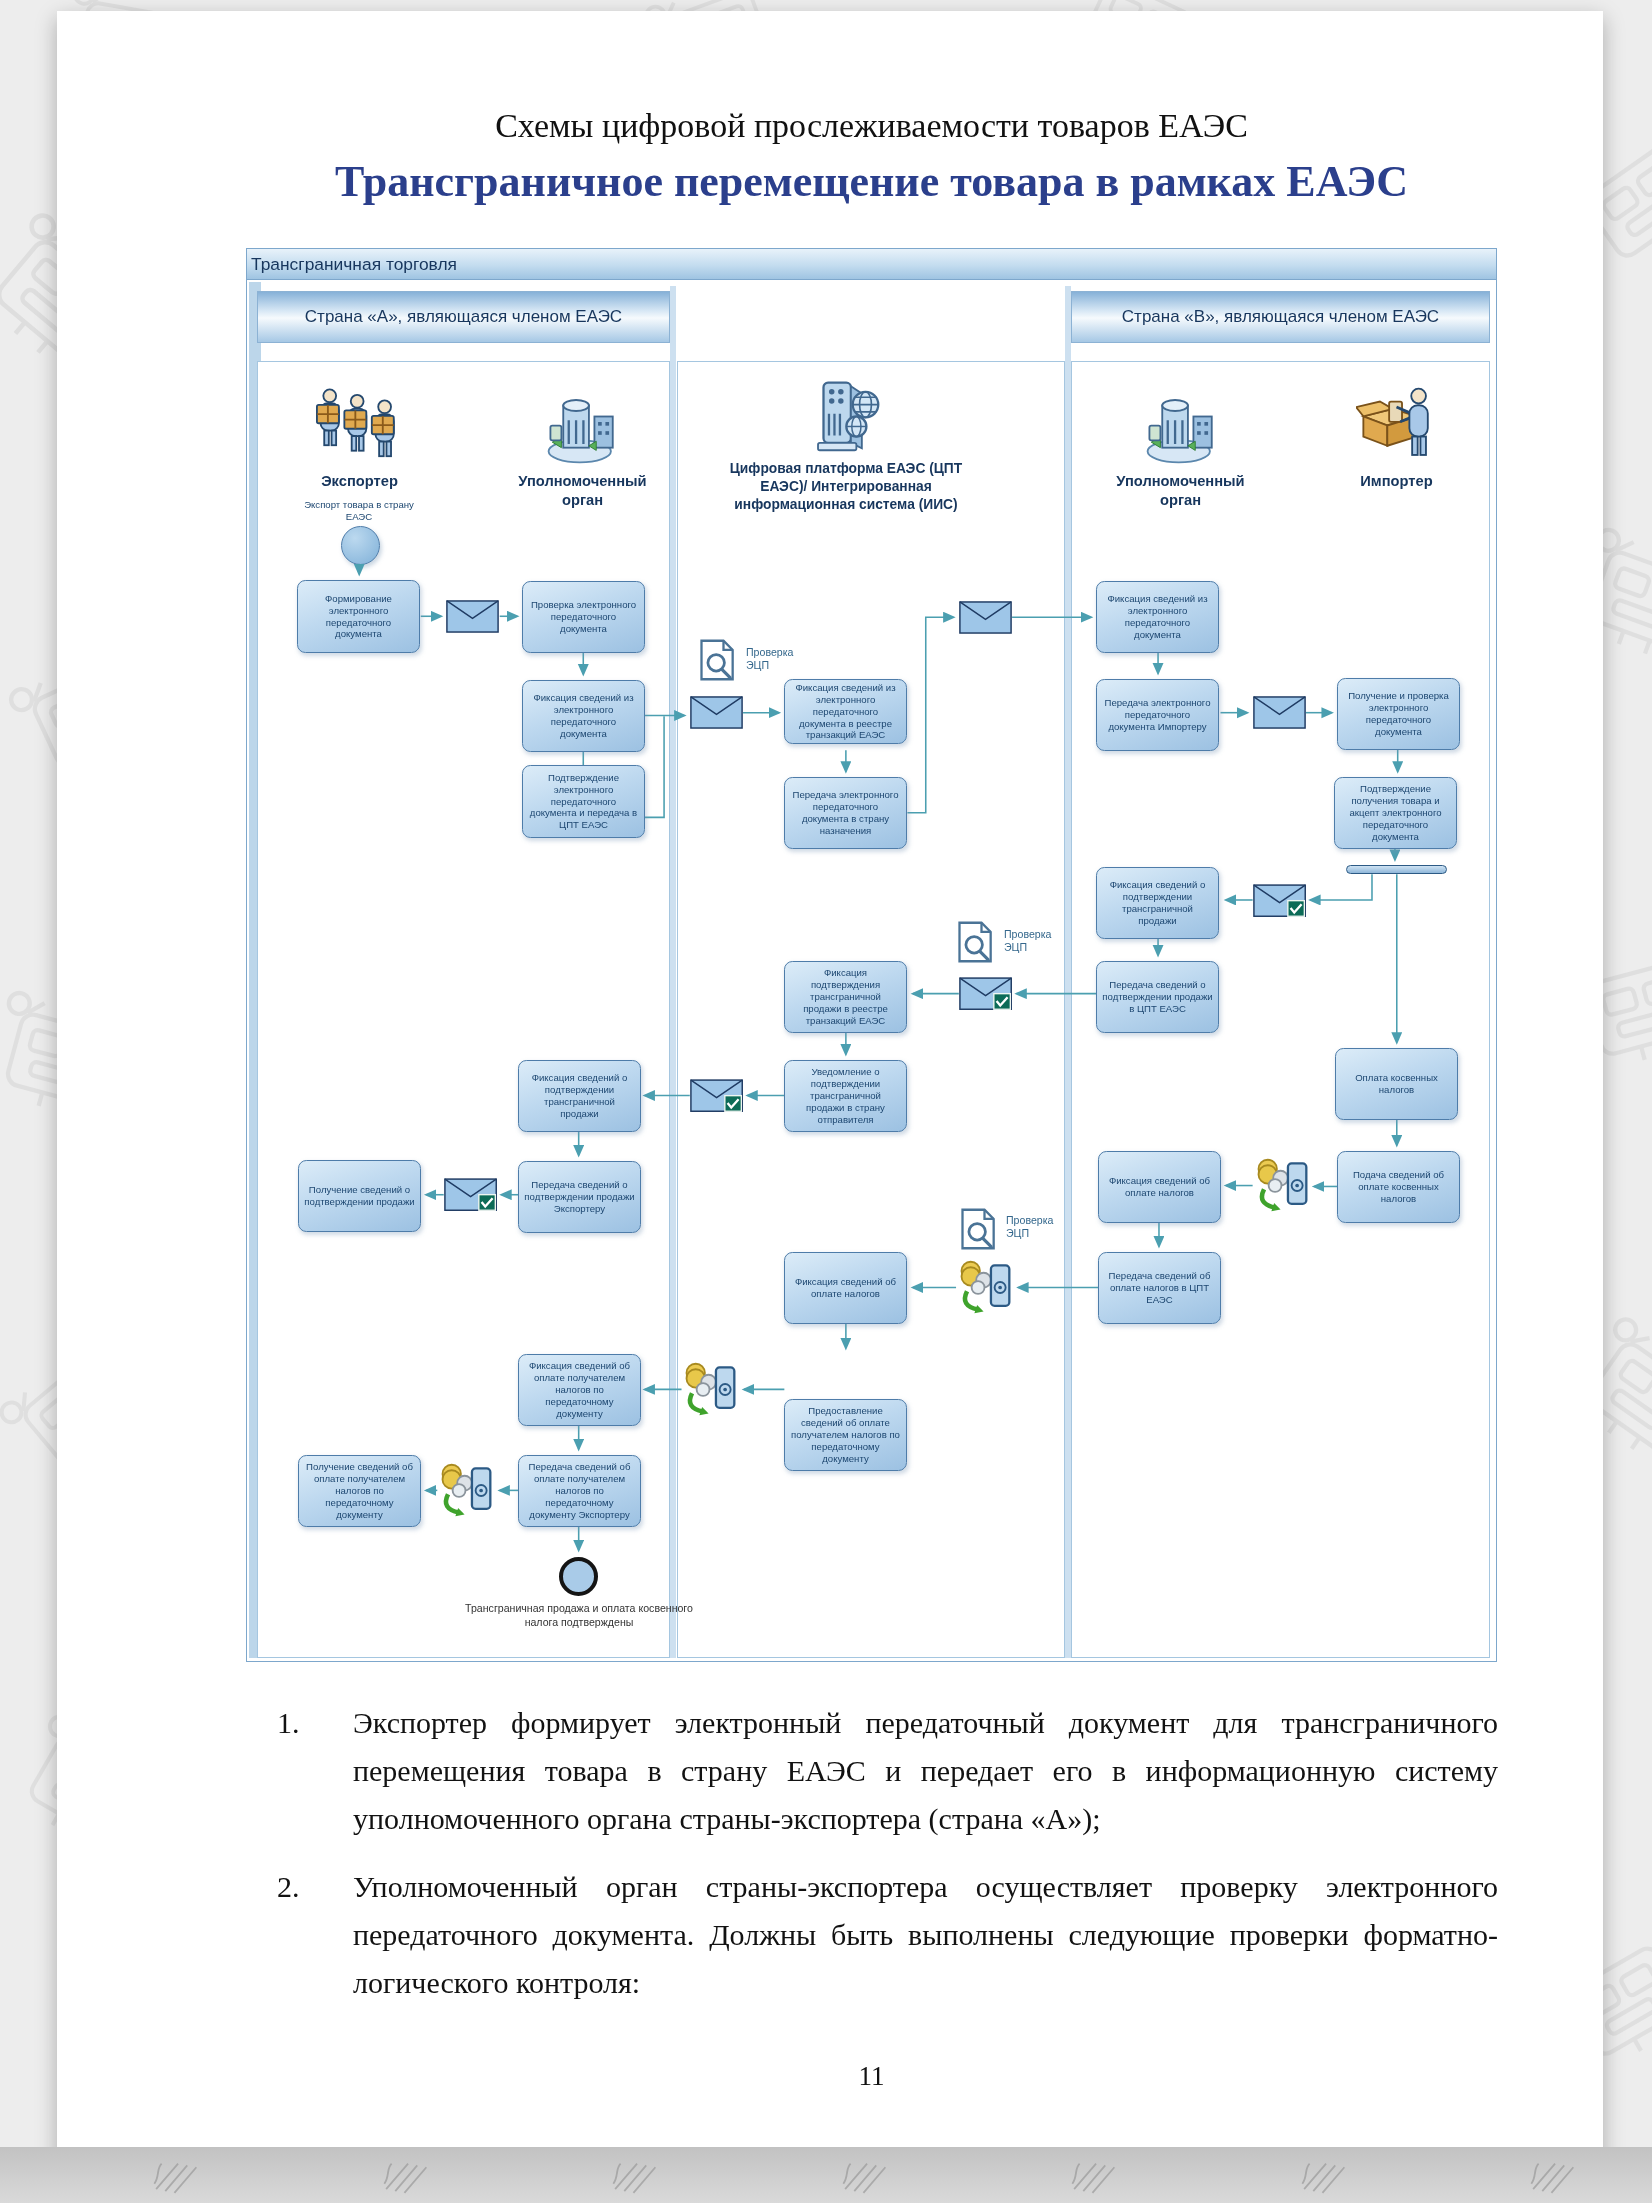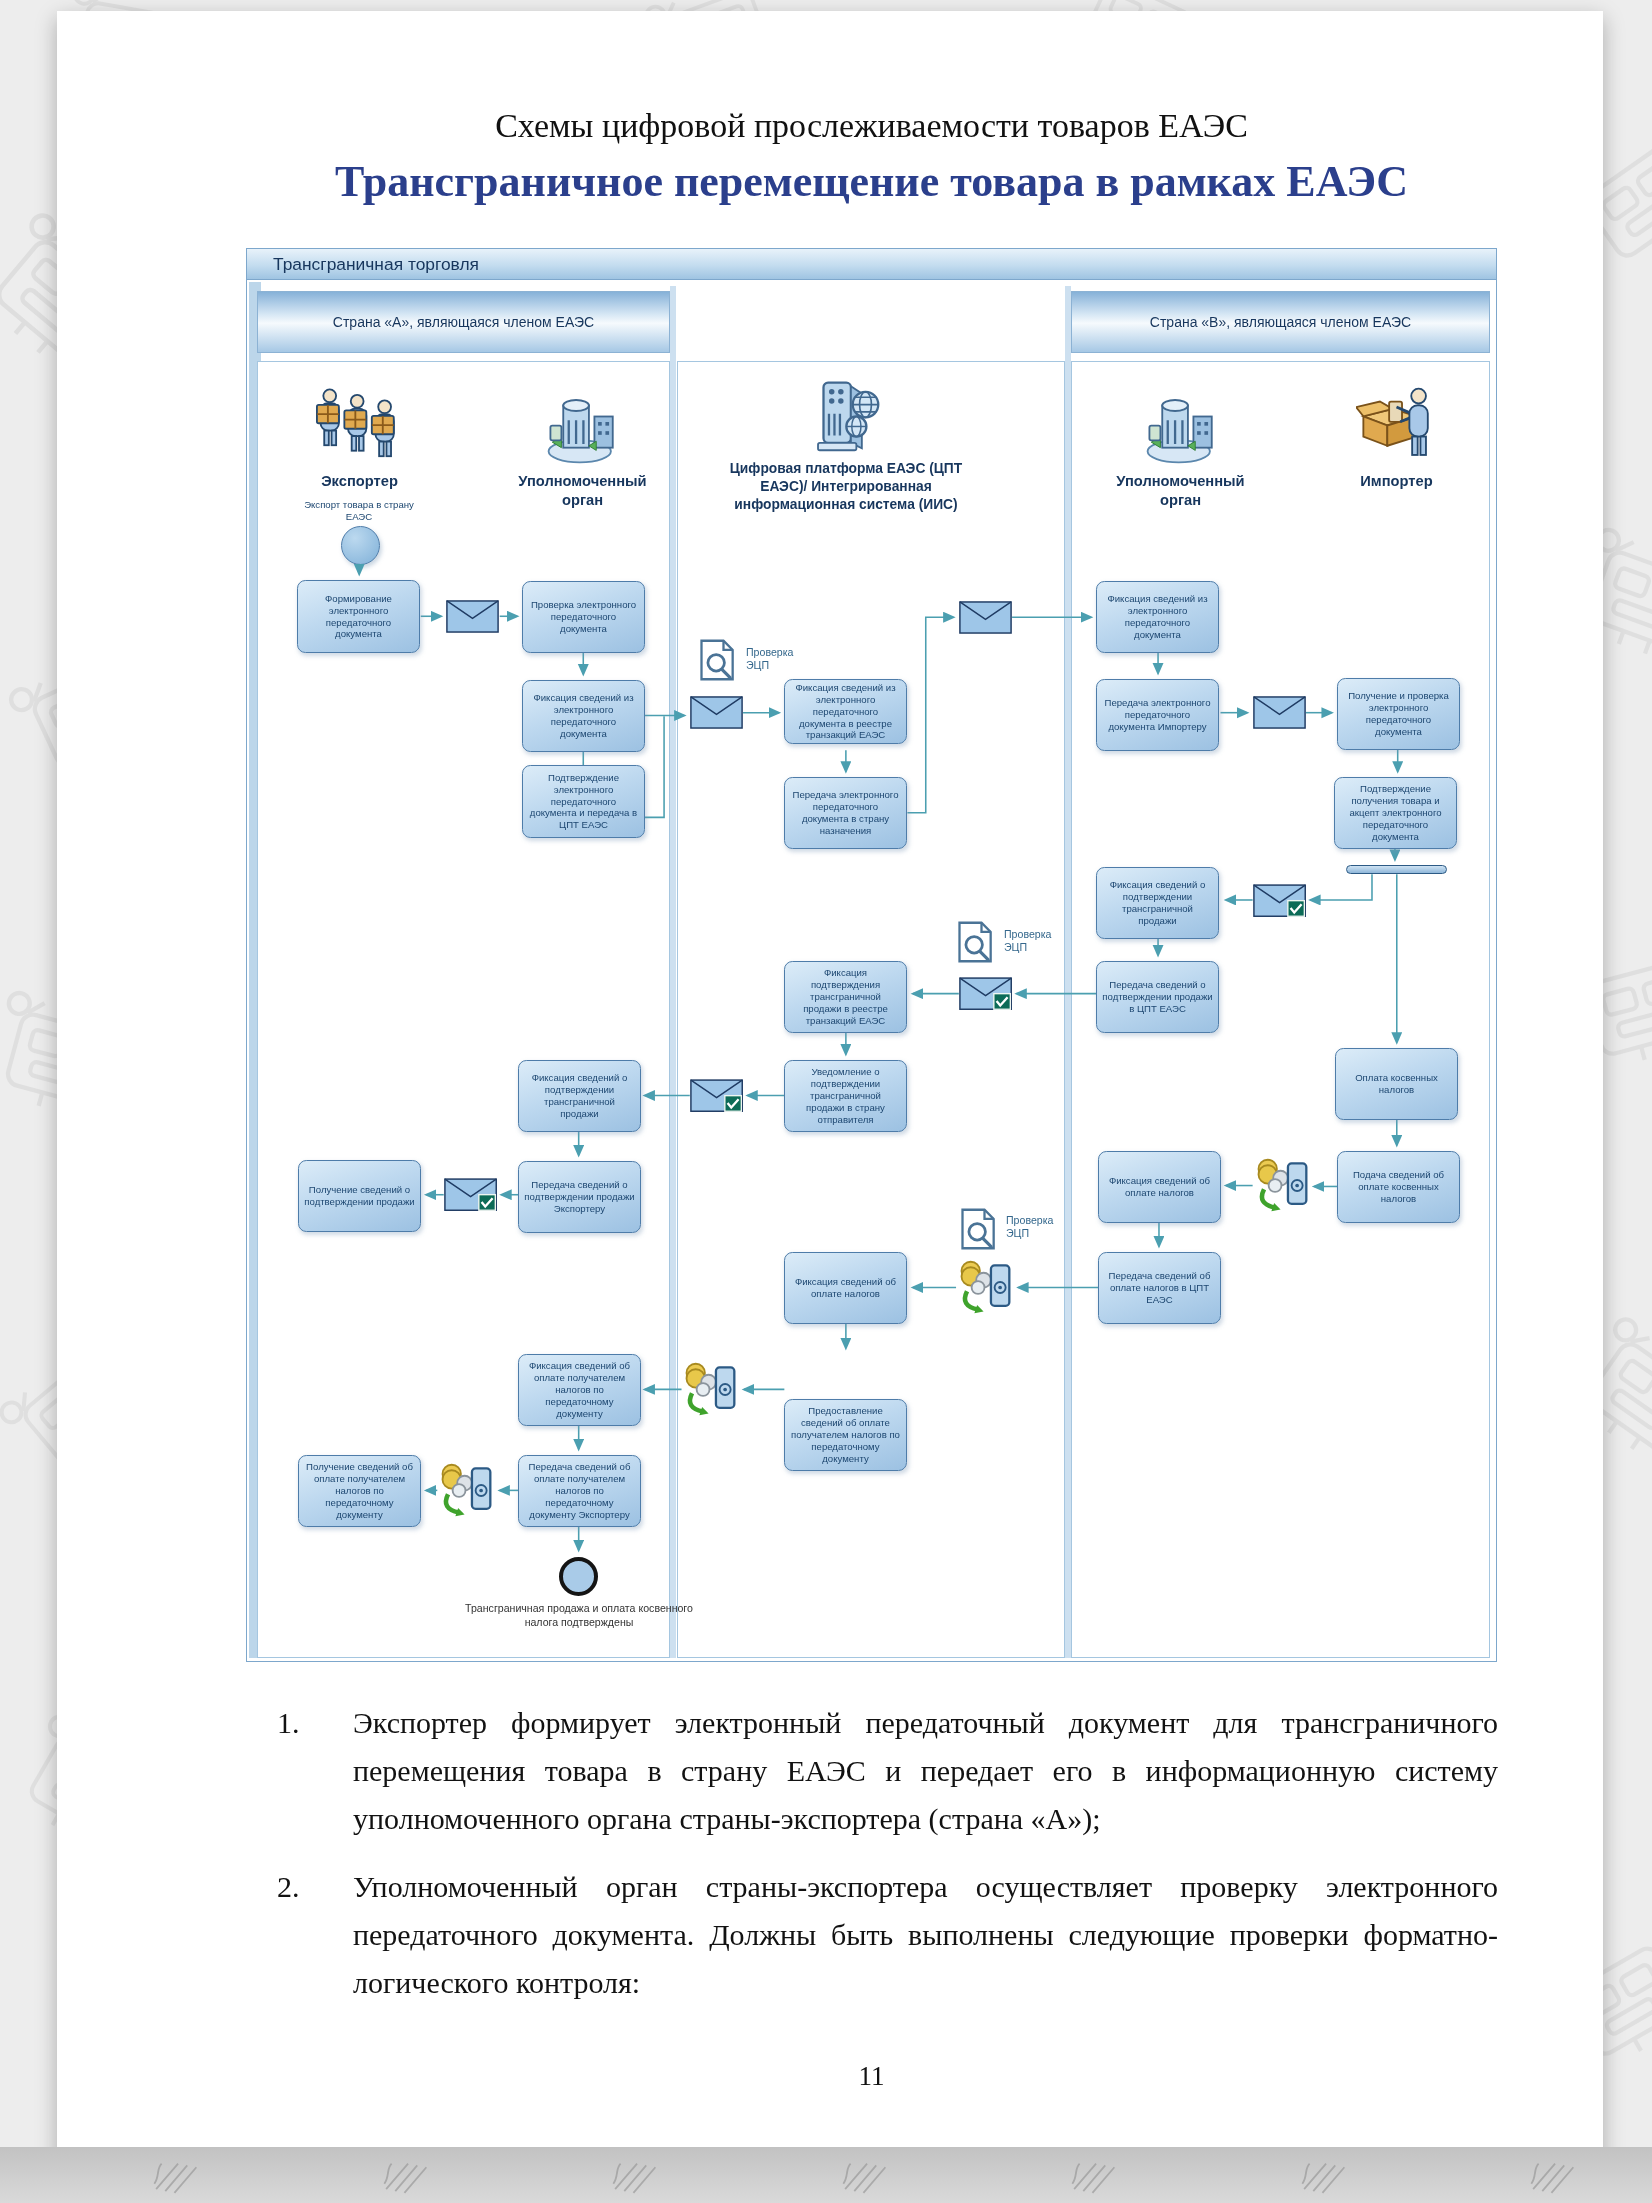--- a/index.html
+++ b/index.html
@@ -22,30 +22,30 @@
   }
   
   .pool{
     position:absolute;left:189px;top:237px;width:1251px;height:1414px;
     background:#ffffff;border:0.9px solid #7da7cc;box-sizing:border-box;
   }
   .pool-band{
     position:absolute;left:0;top:0;right:0;height:31px;
     background:linear-gradient(180deg,#e8f2fa 0%,#c3dcef 55%,#9fc4e2 100%);
     border-bottom:0.9px solid #7da7cc;
-    color:#17365d;font-size:17.4px;line-height:31px;padding-left:26px;box-sizing:border-box;
+    color:#17365d;font-size:17.4px;line-height:31px;padding-left:4px;box-sizing:border-box;
   }
   .pool-strip{position:absolute;left:1.8px;top:33px;width:12px;bottom:2.8px;background:#bcd6ea;}
   .lane-gutter{position:absolute;top:37px;bottom:2.8px;width:5.5px;background:#cde0f0;}
   .lane-head{
-    position:absolute;top:42px;height:62px;
+    position:absolute;top:42px;height:52px;
     background:linear-gradient(180deg,#86b1d8 0%,#d8e8f5 38%,#f6fafd 52%,#a6c8e5 100%);
     border:0.9px solid #8cb2d4;box-sizing:border-box;
     display:flex;align-items:center;justify-content:center;text-align:center;
-    color:#17365d;font-size:14px;
+    color:#17365d;font-size:17px;
   }
   .lane-body{
     position:absolute;top:112px;height:1297px;background:#fff;
     border:0.9px solid #a5c6e0;box-sizing:border-box;
   }
   .actor-label{
     position:absolute;text-align:center;color:#17365d;font-weight:bold;font-size:14.7px;line-height:1.3;
   }
   .sub-label{position:absolute;text-align:center;color:#1c4670;font-size:9.6px;line-height:1.3;}
   .node{

